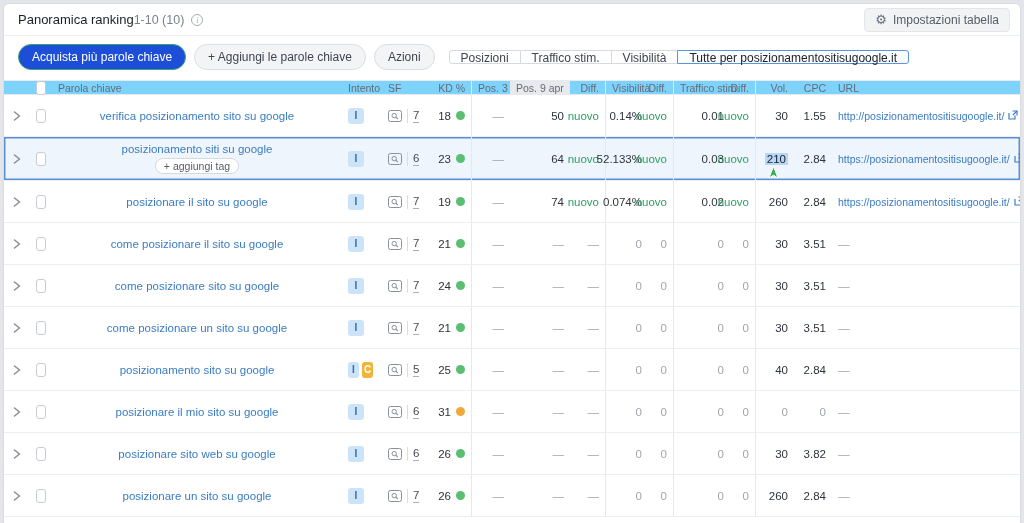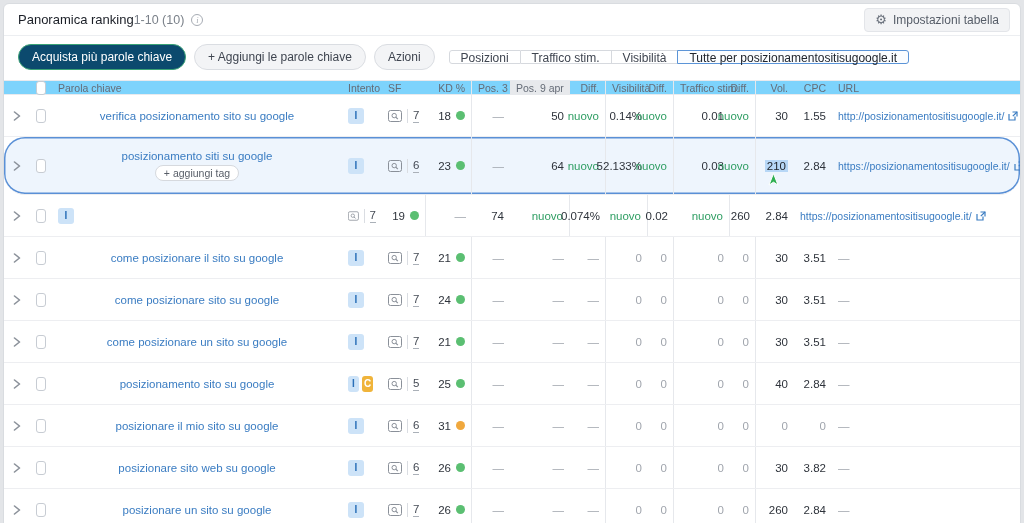--- a/index.html
+++ b/index.html
@@ -19,21 +19,21 @@
   .spacer { flex:1; }
   .settings-btn { display:flex; align-items:center; gap:6px; height:24px; padding:0 10px;
     background:#f2f3f5; border:1px solid #e3e5e9; border-radius:4px; font-size:12px;
     color:#565d68; cursor:pointer; }
   .gear { font-size:13px; color:#6a717c; line-height:1; }
 
   
   .toolbar { display:flex; align-items:center; gap:8px; padding:8px 14px 10px; }
   .btn { height:26px; border-radius:13px; font-size:12px; padding:0 13px; cursor:pointer;
     display:inline-flex; align-items:center; gap:5px; }
-  .btn-green { background:#0c4a6e; border:1px solid #3aa276; color:#fff; }
+  .btn-green { background:#1d4ed8; border:1px solid #3aa276; color:#fff; }
   .btn-light { background:#f3f4f6; border:1px solid #dadde2; color:#3f4550; }
   .segmented { display:flex; margin-left:6px; }
   .seg { height:14px; padding:0 11px; font-size:12px; color:#3f4550; background:#fff;
     border:1px solid #d6d9de; border-left-width:0; cursor:pointer; white-space:nowrap; }
   .seg:first-child { border-left-width:1px; border-radius:3px 0 0 3px; }
   .seg:last-child { border-radius:0 3px 3px 0; }
   .seg.active { border:1px solid #5b94d7; background:#fbfdff; color:#20252d; margin-left:-1px; }
 
   
   .grid { display:grid;
@@ -42,41 +42,41 @@
   .thead { height:15px; background:#7dd3fc; border-top:1px solid #e8eaee;
     border-bottom:1px solid #e8eaee; font-size:10.5px; color:#656c77; }
   .thead > div { display:flex; align-items:center; padding:0 6px; white-space:nowrap; }
   .h-right { justify-content:flex-end; }
   .h-pos9 { background:#e7e9ec; gap:4px; cursor:pointer; }
   .divR { border-right:1px solid #e6e8ec; }
 
   .trow { height:42px; border-bottom:1px solid #edeef1; background:#fff; font-size:11.5px;
     position:relative; }
   .trow > div { display:flex; align-items:center; padding:0 6px; overflow:visible; white-space:nowrap; }
-  .trow.selected { height:58px; background:#eef5fd; box-shadow:inset 0 0 0 1.5px #5a90d6;border-radius:21px; }
+  .trow.selected { height:44px; background:#eef5fd; box-shadow:inset 0 0 0 1.5px #5a90d6; }
   .c-right { justify-content:flex-end; }
   .chev { justify-content:center; cursor:pointer; }
   .cb { width:14px; height:14px; border:1px solid #c7ccd3; border-radius:3px; background:#fff; cursor:pointer; }
   .kwcell { flex-direction:column; align-items:center; justify-content:center; gap:3px; }
   .kw { color:#3a7cc2; cursor:pointer; text-decoration:none; }
   .tagpill { font-size:10.5px; color:#575d67; border:1px solid #d6d9de; background:#fff;
     border-radius:9px; padding:1px 8px; cursor:pointer; }
   .badge { width:16px; height:16px; border-radius:3px; font-size:10px; font-weight:700;
     display:inline-flex; align-items:center; justify-content:center; margin-right:3px; }
   .badge-I { background:#cde3f8; color:#2a6fb8; }
   .badge-C { background:#f0b43a; color:#fff; }
   .sfcell { gap:5px; }
   .sfdiv { width:1px; height:14px; background:#dadde2; }
   .sfnum { color:#454b55; border-bottom:1px dashed #aab0b8; cursor:pointer; line-height:13px; }
   .kdnum { color:#2e333b; margin-right:5px; }
   .dot { width:9px; height:9px; border-radius:50%; display:inline-block; }
   .val { color:#2e333b; }
   .muted { color:#a0a5ad; }
   .new { color:#2f9e63; }
-  .url { color:#3a7cc2; font-size:10.5px; cursor:pointer; display:flex; align-items:center; gap:4px; }
+  .url { color:#3a7cc2; font-size:10.5px; cursor:pointer; display:flex; gap:4px; }
   .hl { background:#b7d7f6; padding:0 2px; position:relative; color:#20252c; }
   .cursor-svg { position:absolute; left:3px; top:13px; }
 </style>
 </head>
 <body>
 
 <div class="card">
 
   <div class="title-bar">
     <span class="title">Panoramica ranking</span>
@@ -233,20 +233,23 @@
       </div>
       <div class="trow grid">
         <div class="chev">
           <svg width="8" height="10" viewBox="0 0 8 10">
             <path d="M1.5 1 L6.5 5 L1.5 9" fill="none" stroke="#8a9099" stroke-width="1.6" stroke-linecap="round" stroke-linejoin="round"></path>
           </svg>
         </div>
         <div>
           <span class="cb"></span>
         </div>
+        <div class="kwcell">
+          <a class="kw">posizionare il sito su google</a>
+        </div>
         <div>
           <span class="badge badge-I">I</span>
         </div>
         <div class="sfcell">
           <svg width="14" height="12" viewBox="0 0 14 12">
             <rect x="0.5" y="0.5" width="13" height="11" rx="2" fill="none" stroke="#8a9099"></rect>
             <circle cx="6.2" cy="5.6" r="2.2" fill="none" stroke="#8a9099"></circle>
             <line x1="7.8" y1="7.2" x2="9.8" y2="9.2" stroke="#8a9099" stroke-width="1.2"></line>
           </svg>
           <span class="sfdiv"></span>

